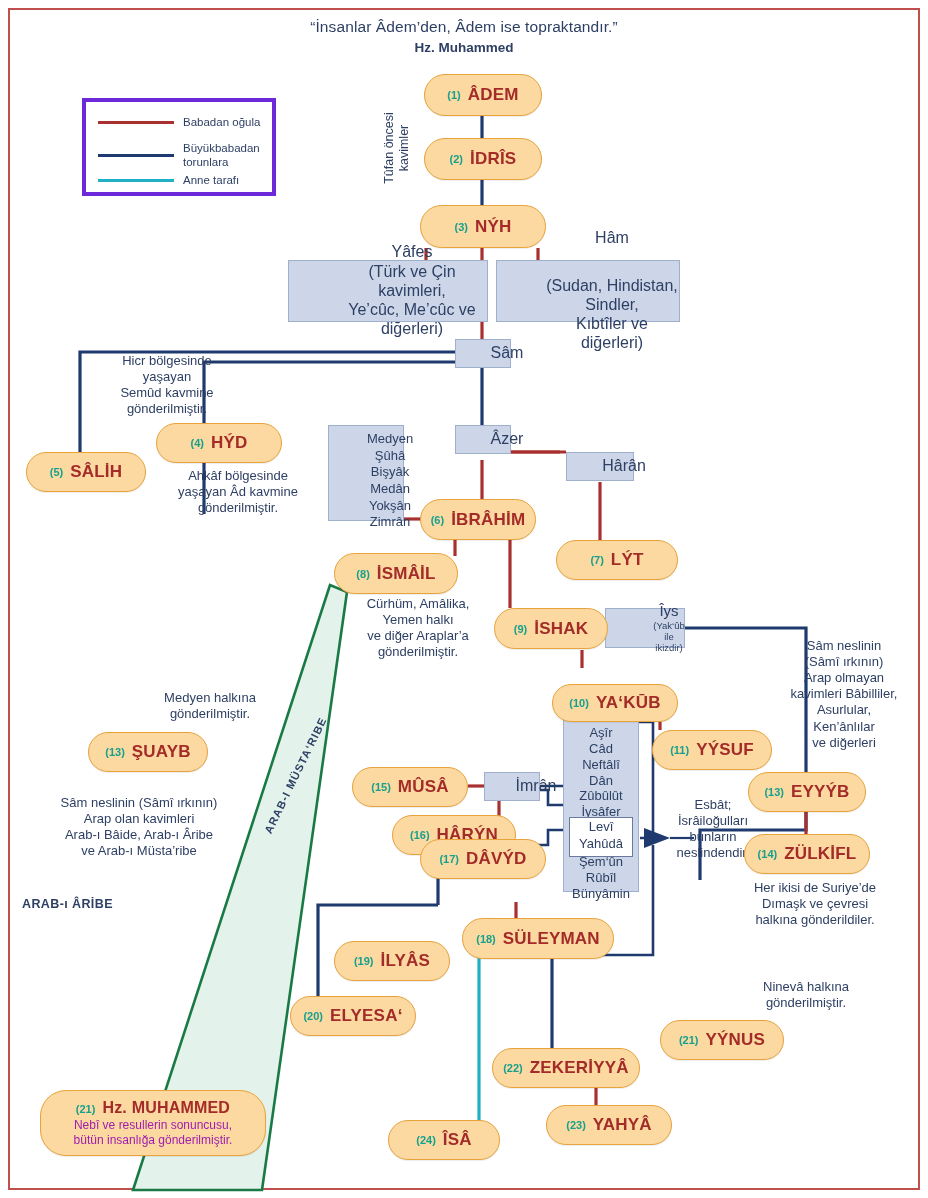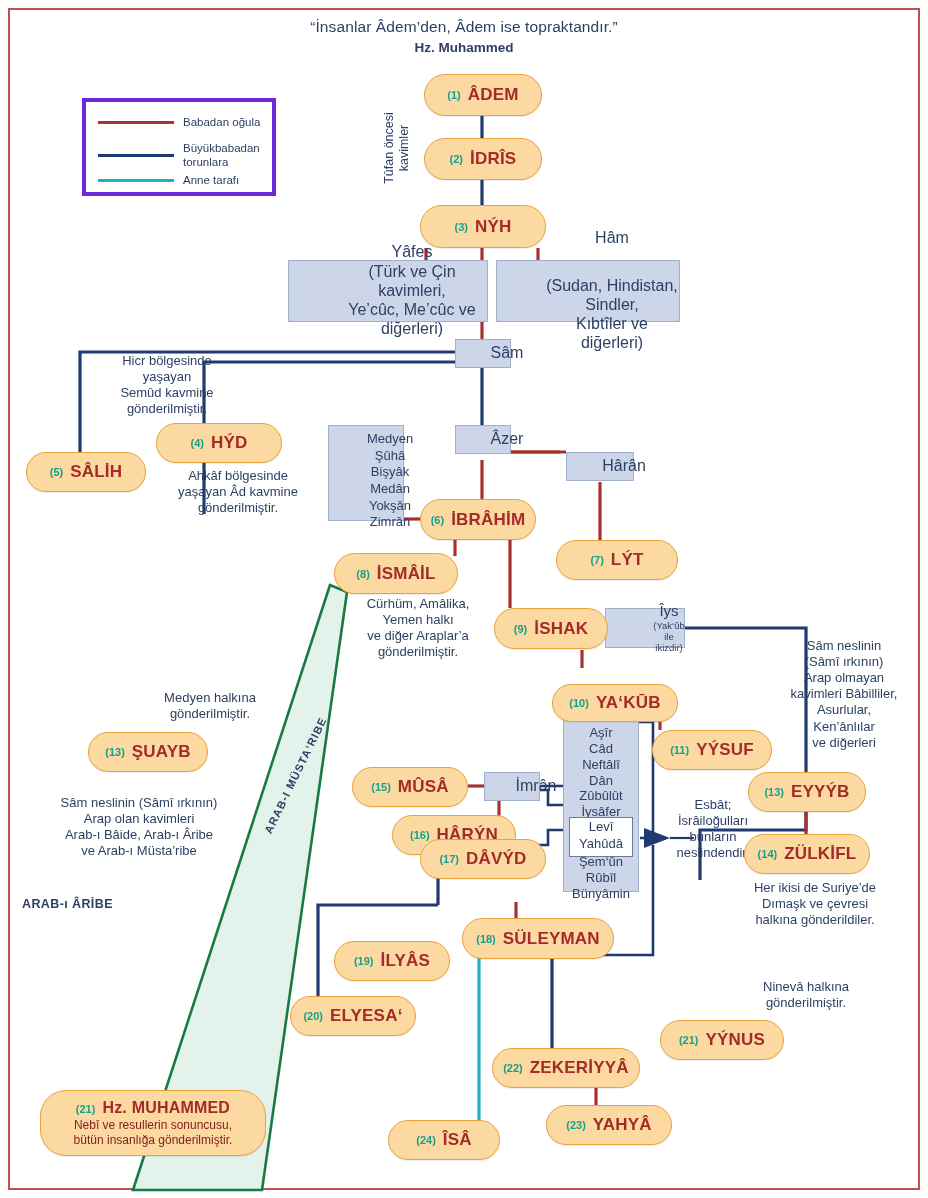--- a/index.html
+++ b/index.html
@@ -99,21 +99,21 @@
     flex-direction: column;
     justify-content: center;
     align-items: center;
     border-radius: 26px;
   }
   .pill.has-sub .headline {
     display: flex;
     align-items: baseline;
   }
   .pill .sub {
-    color: #7f1d1d;
+    color: #a21caf;
     font-size: 12px;
     line-height: 1.22;
     text-align: center;
     margin-top: 1px;
   }
   
   .gbox {
     position: absolute;
     background: #ccd6e8;
     border: 1px solid #9fb0cc;

